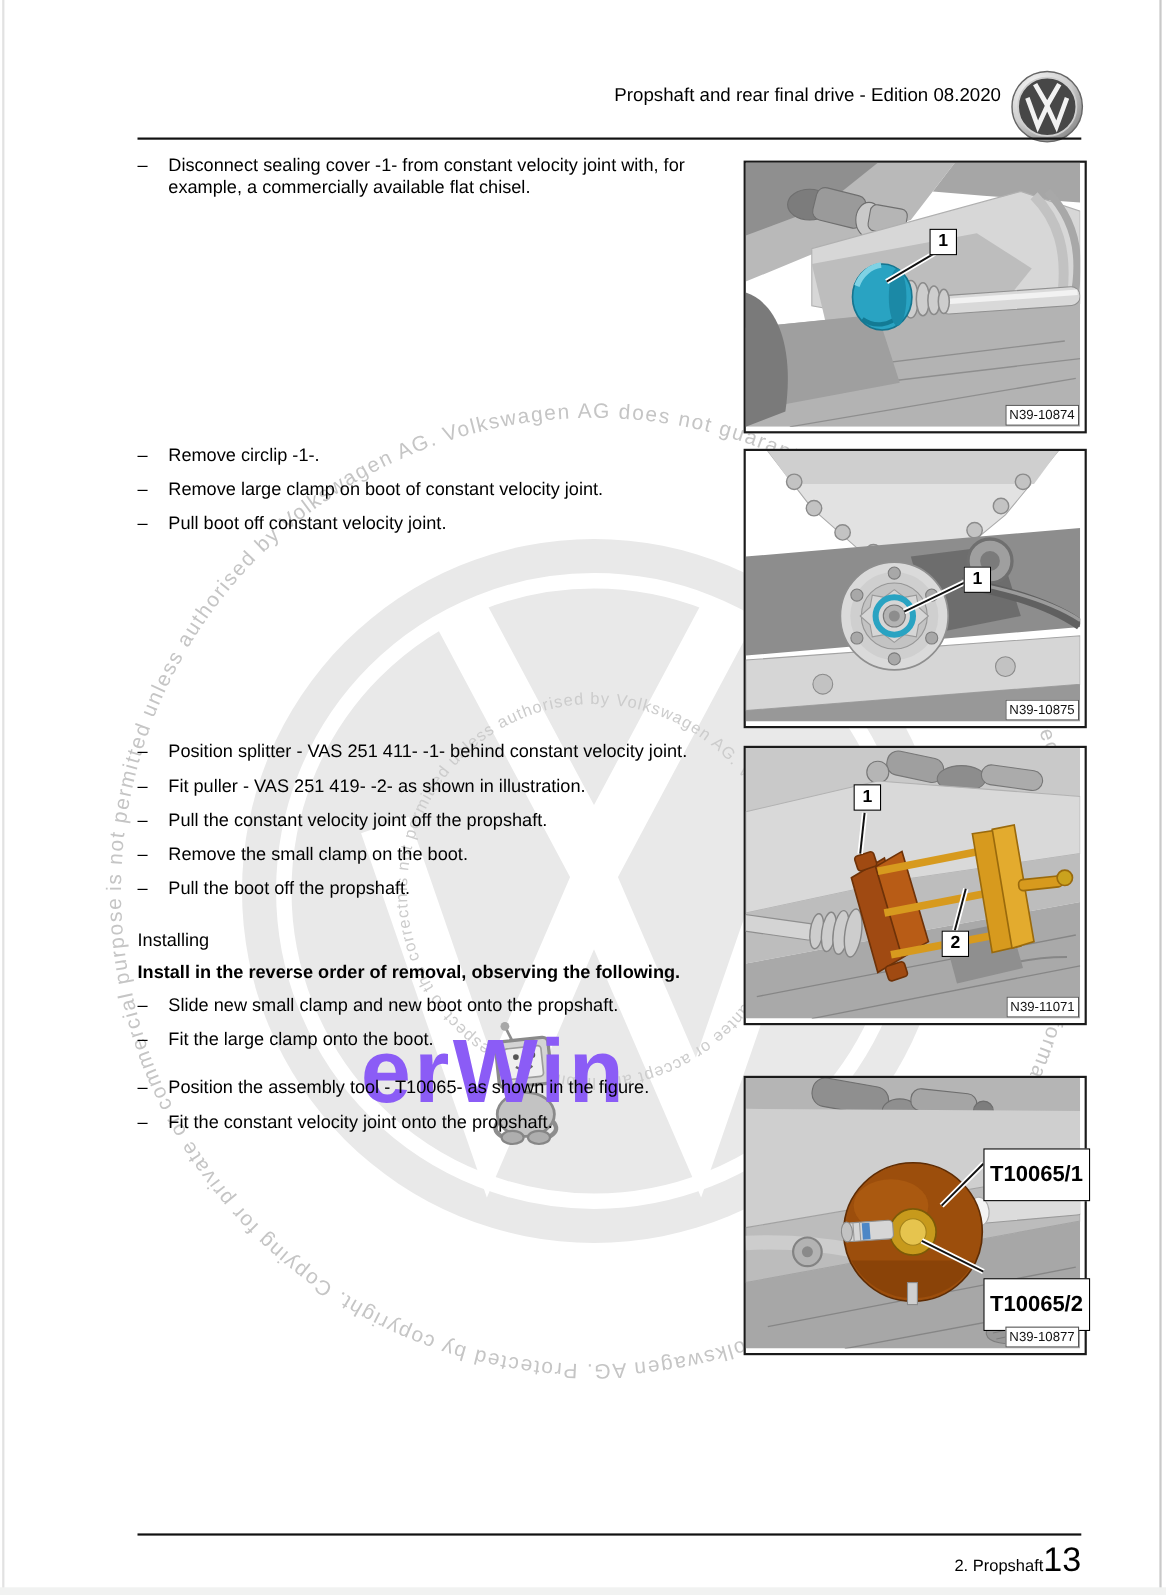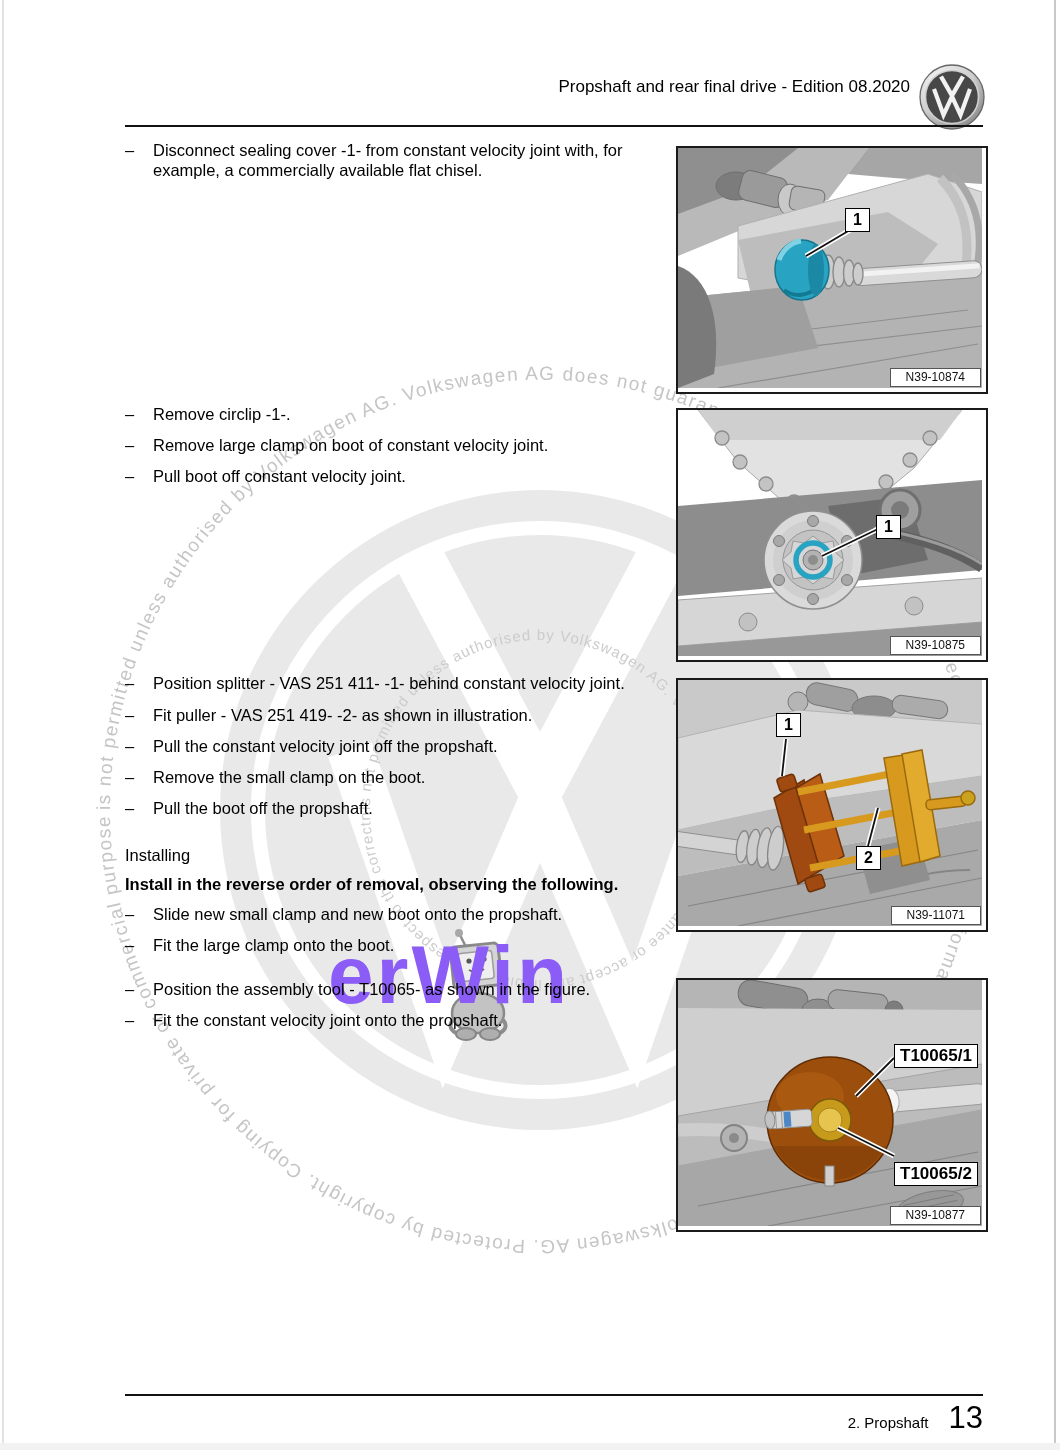--- a/index.html
+++ b/index.html
@@ -26,28 +26,28 @@
   .step .dash{width:28px;flex:0 0 28px;}
   .step .stx{flex:1;}
   .step.two{margin-bottom:12px;}
   .h-installing{font-weight:normal;font-size:16.5px;}
   .para{font-size:16.5px;line-height:20px;}
 
   
   .fig{position:absolute;left:676px;width:308px;background:#fff;border:2px solid #1a1a1a;z-index:1;}
   .fig svg{display:block;}
   .fig-ref{position:absolute;right:5px;bottom:5px;border:1px solid #555;background:#fff;
-           font-size:12px;line-height:17px;padding:0 15px;color:#111;}
+           font-size:12px;line-height:17px;padding:0 3px;color:#111;}
   .callout{position:absolute;border:1.7px solid #000;background:#fff;font-weight:bold;
            font-size:16px;line-height:20px;padding:1px 7px;}
-  .callout.tlabel{font-size:17px;padding:1px 5px;}
+  .callout.tlabel{font-size:20px;padding:13px 5px;}
 
   
   .ftr-rule{position:absolute;left:125px;top:1394px;width:858px;height:2px;background:#111;z-index:2;}
-  .ftr{position:absolute;right:77px;top:1400px;display:flex;align-items:baseline;gap:20px;z-index:2;}
+  .ftr{position:absolute;right:77px;top:1400px;display:flex;align-items:baseline;z-index:2;}
   .ftr .chap{font-size:15px;}
   .ftr .pg{font-size:31px;}
 </style>
 </head>
 <body>
 
 <div class="page">
   <div class="edge-left"></div>
   <div class="edge-right"></div>
   <div class="edge-bottom"></div>

